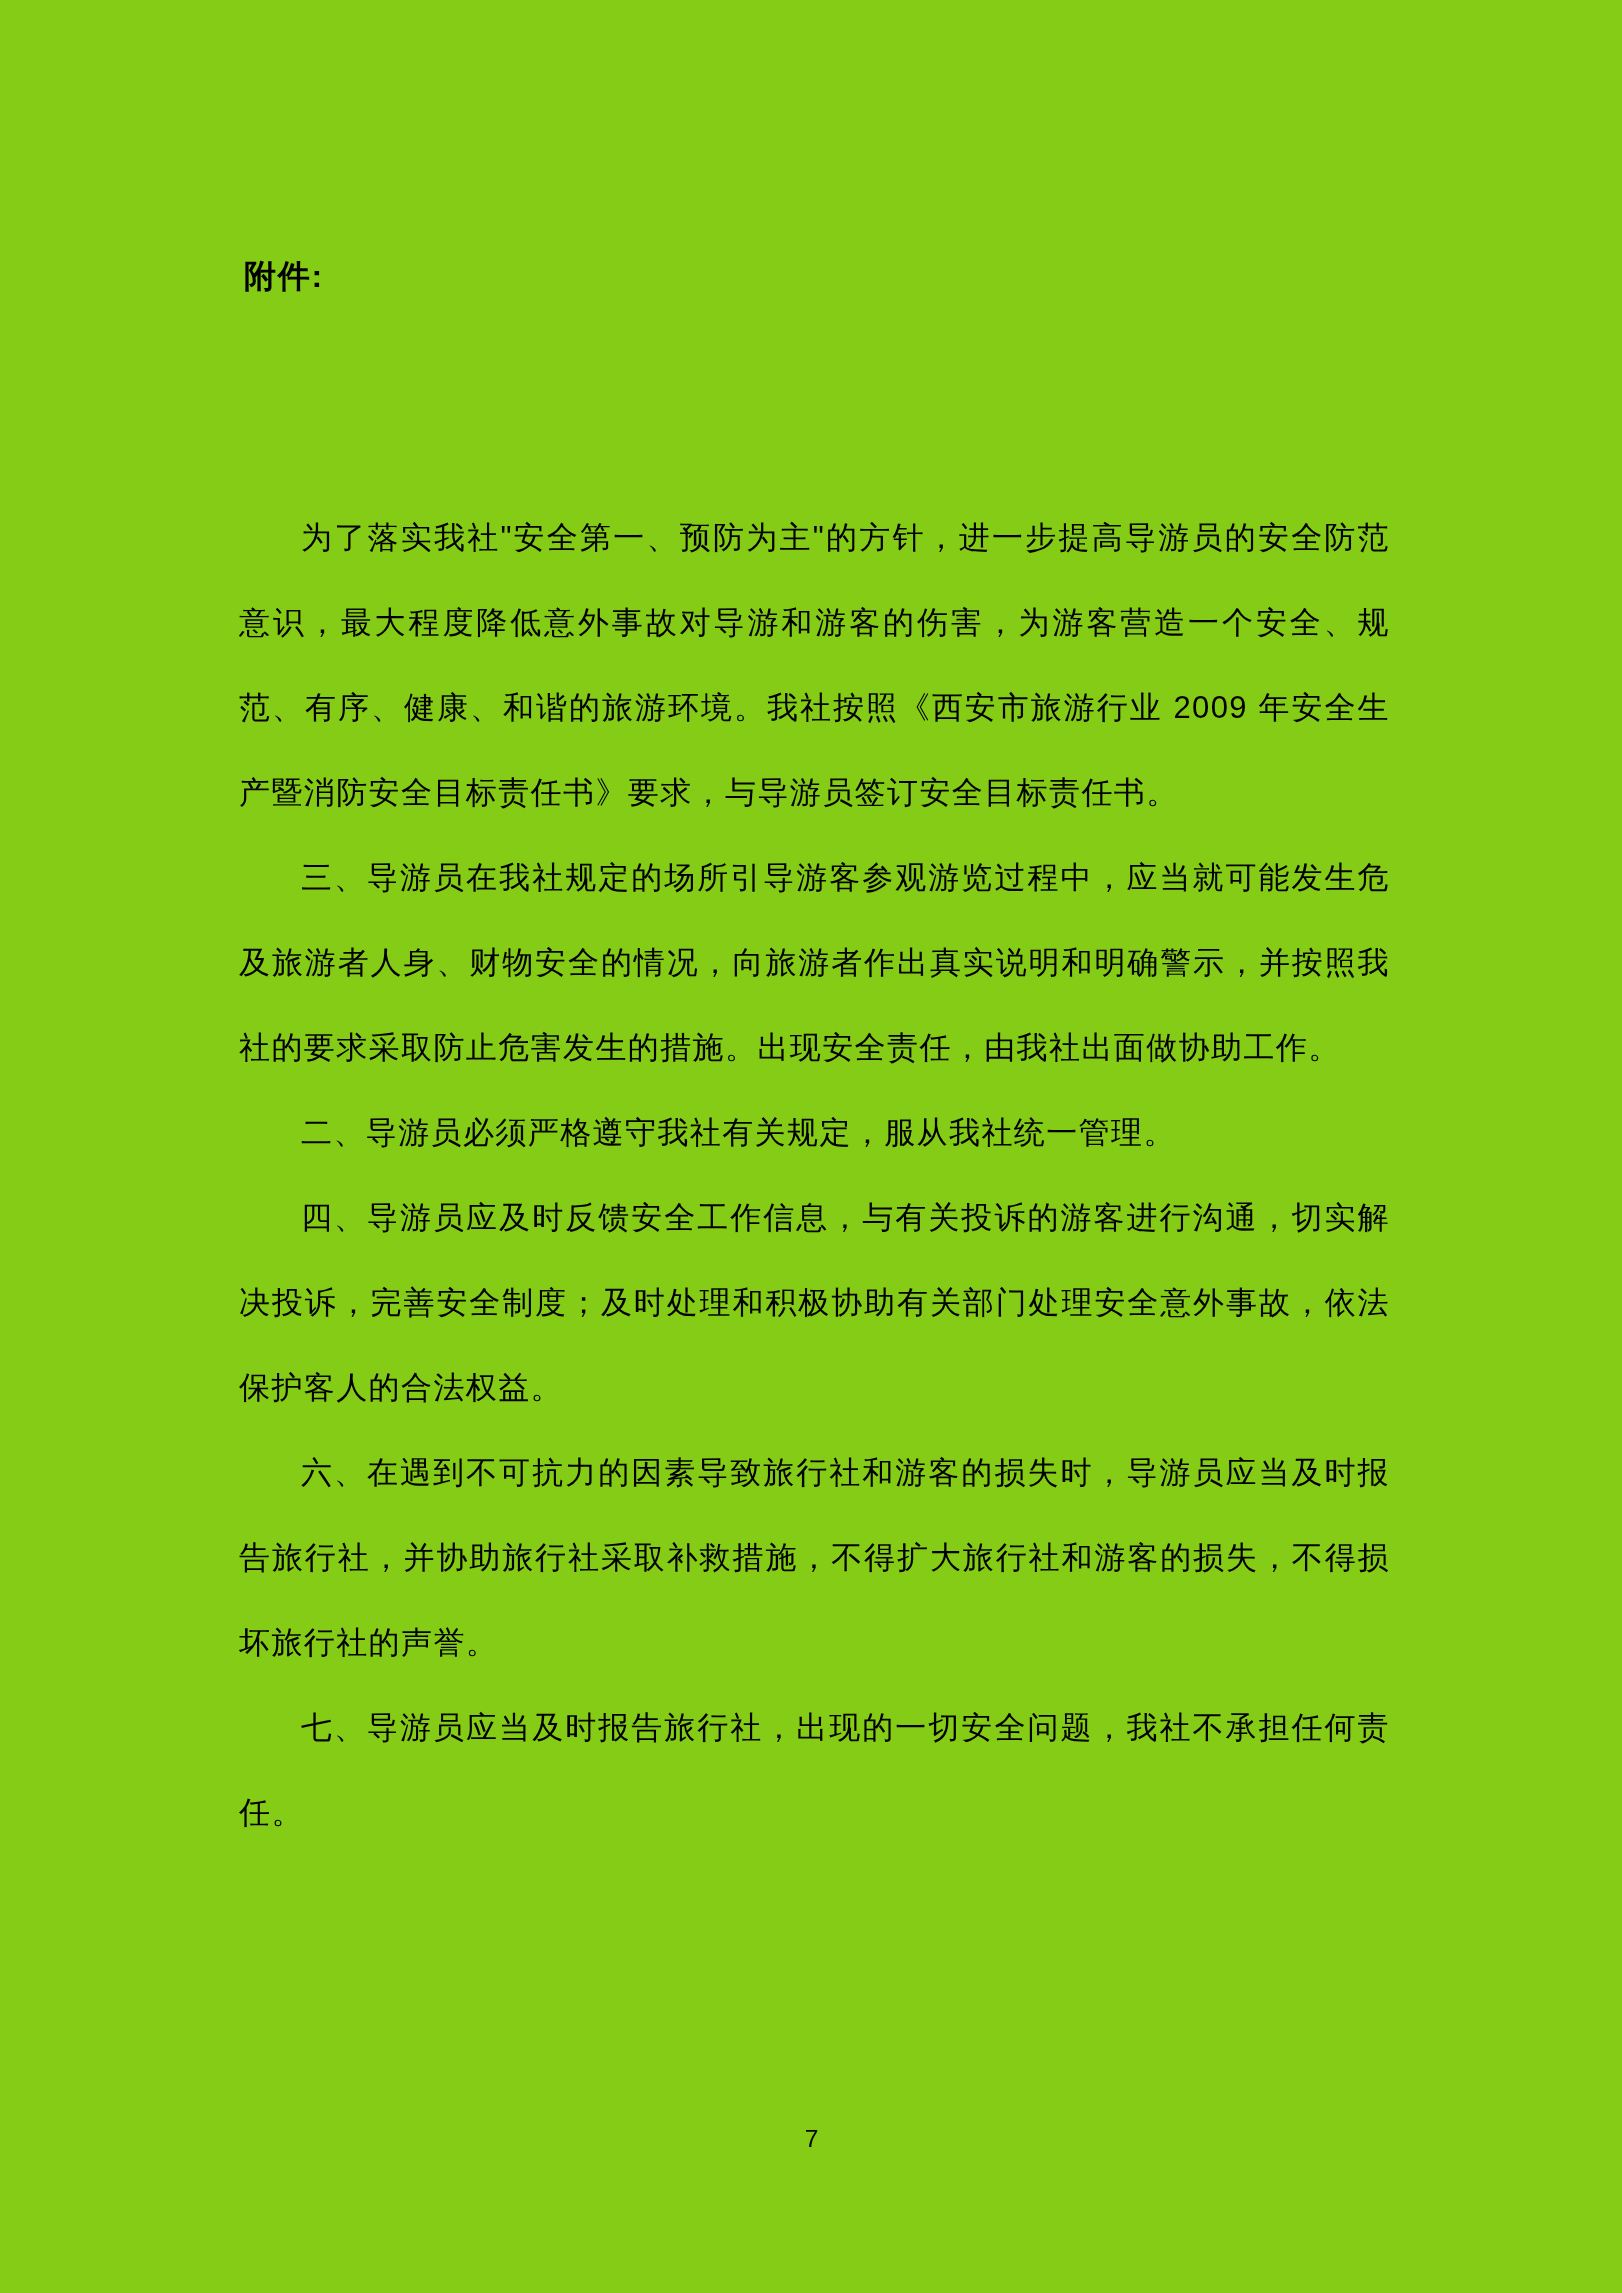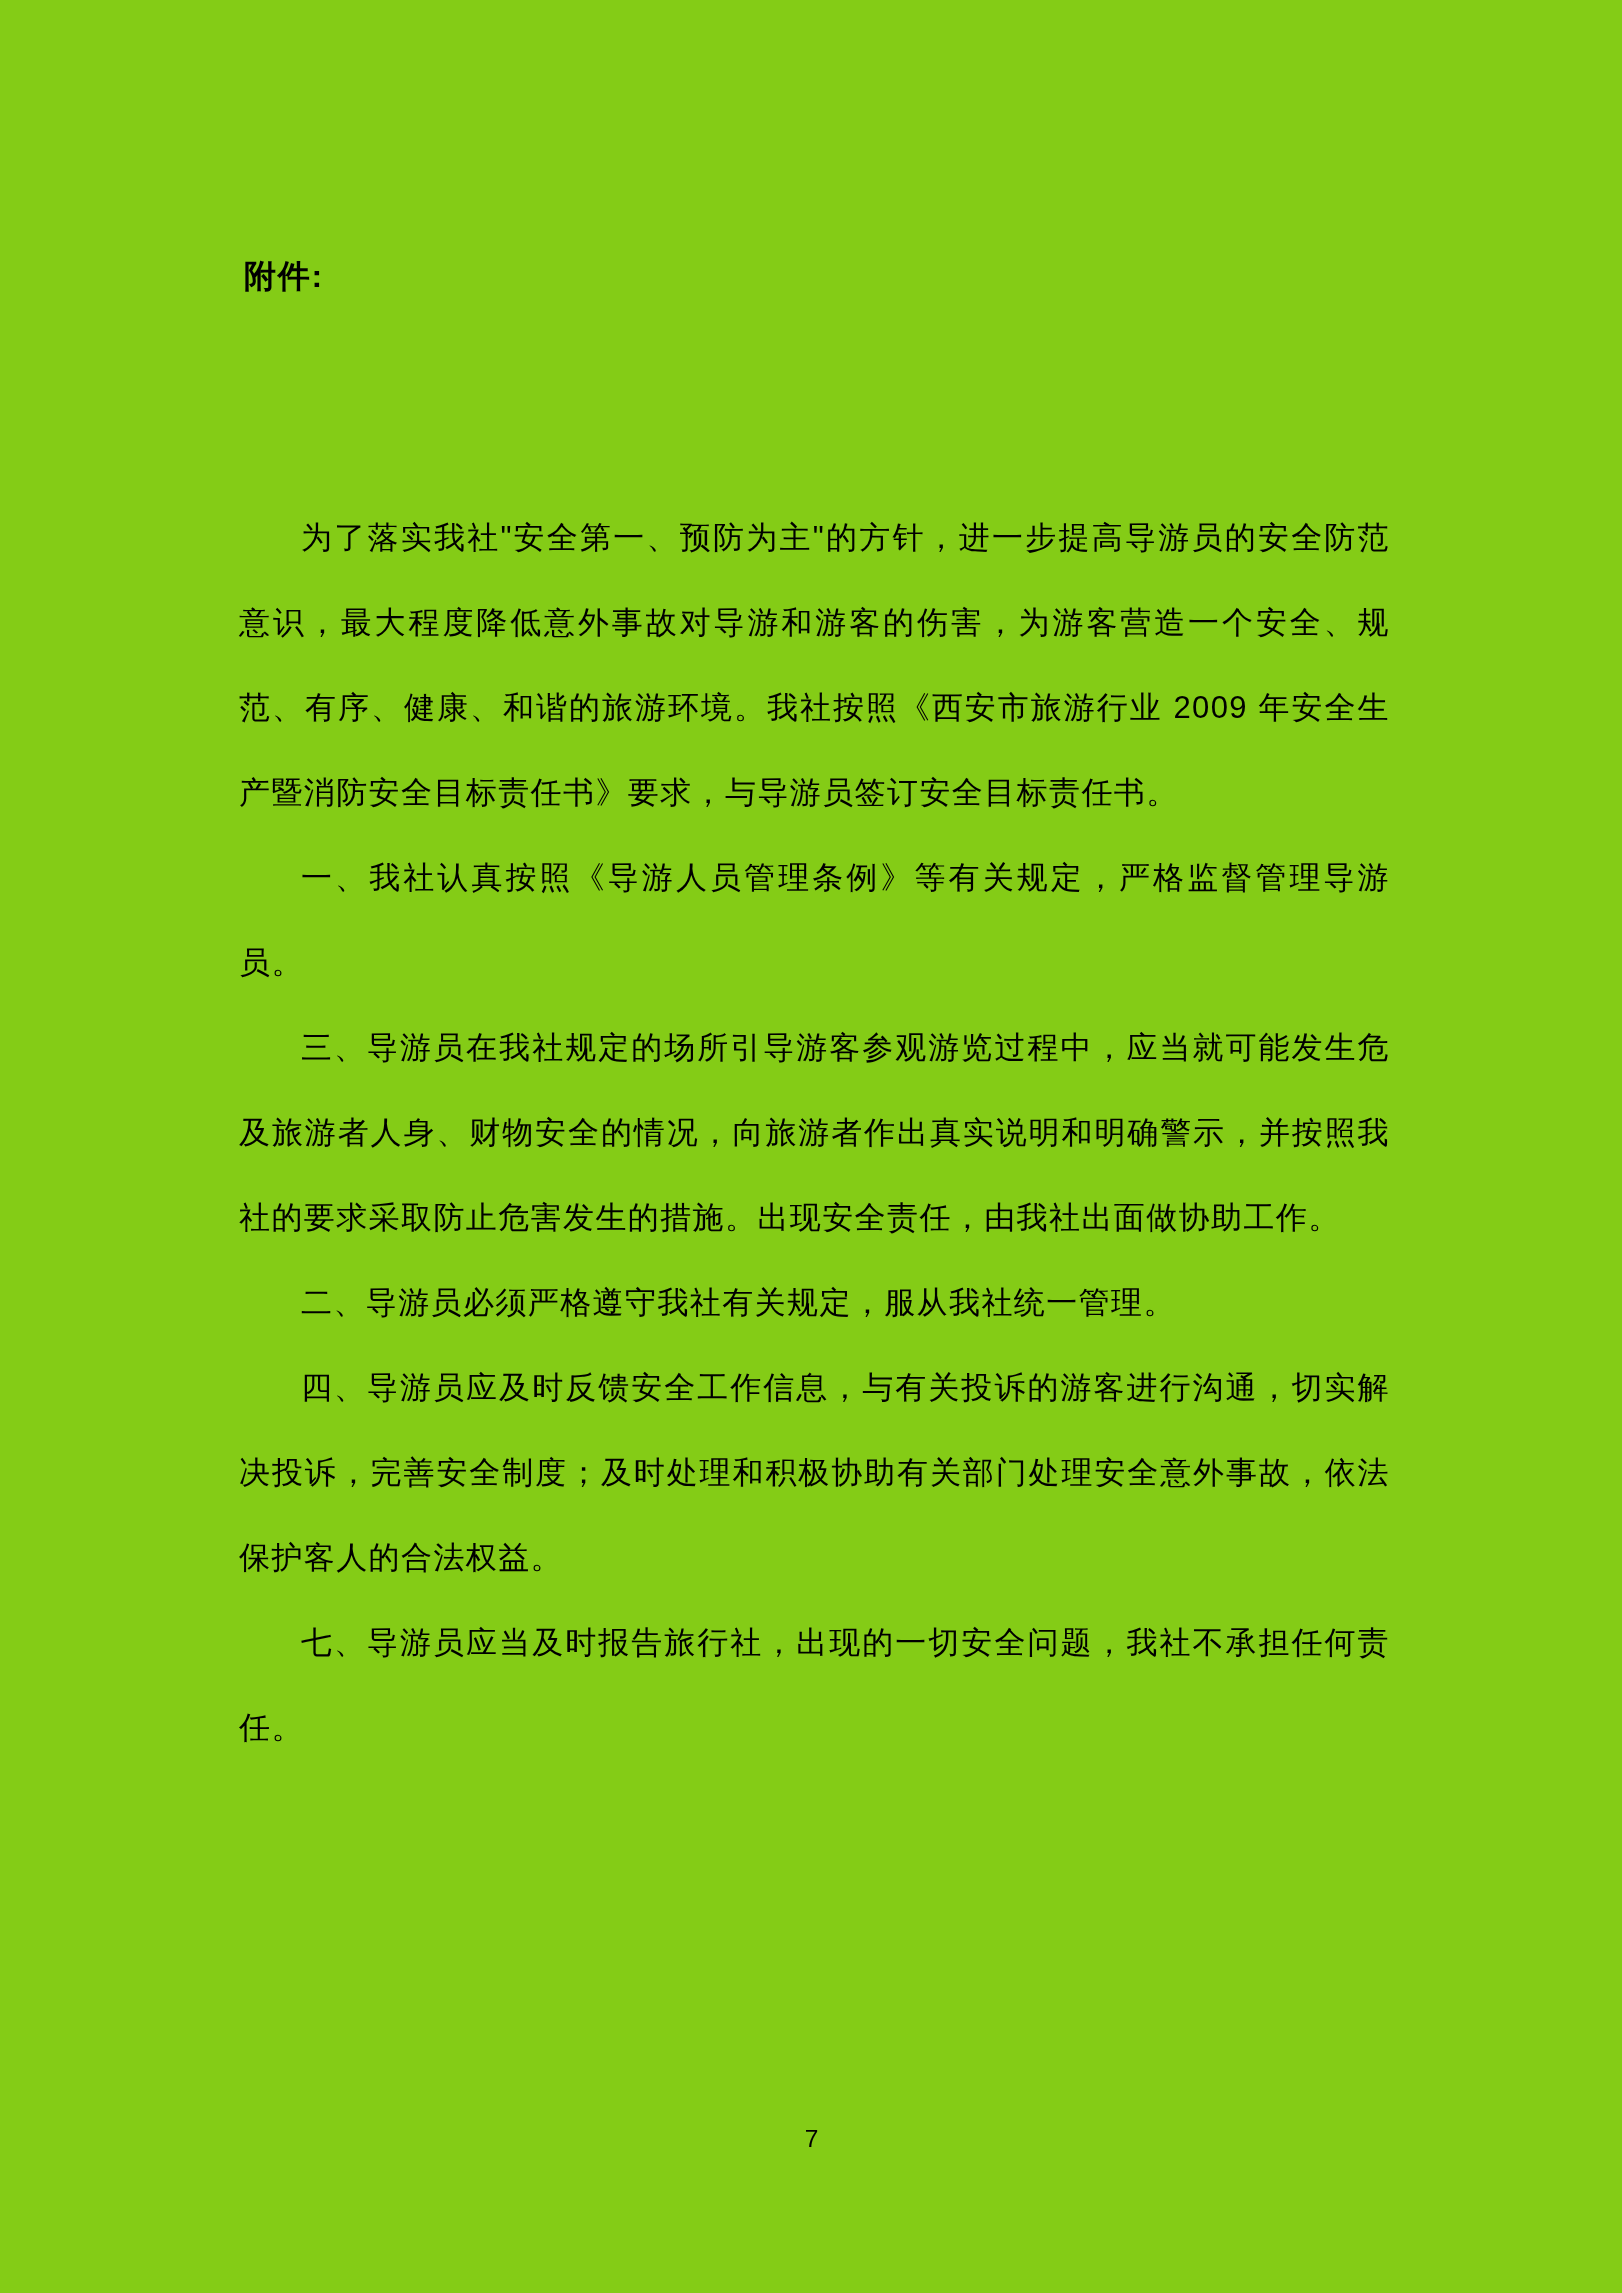--- a/index.html
+++ b/index.html
@@ -63,23 +63,23 @@
 </head>
 <body>
 
 <div class="page">
 
   <div class="attachment-label">附件:</div>
 
 
   <div class="body-text">
       <p>为了落实我社"安全第一、预防为主"的方针，进一步提高导游员的安全防范意识，最大程度降低意外事故对导游和游客的伤害，为游客营造一个安全、规范、有序、健康、和谐的旅游环境。我社按照《西安市旅游行业 2009 年安全生产暨消防安全目标责任书》要求，与导游员签订安全目标责任书。</p>
-      <p>一、我社认真按照《导游人员管理条例》等有关规定，严格监督管理导游员。</p>
       <p>三、导游员在我社规定的场所引导游客参观游览过程中，应当就可能发生危及旅游者人身、财物安全的情况，向旅游者作出真实说明和明确警示，并按照我社的要求采取防止危害发生的措施。出现安全责任，由我社出面做协助工作。</p>
       <p>二、导游员必须严格遵守我社有关规定，服从我社统一管理。</p>
       <p>四、导游员应及时反馈安全工作信息，与有关投诉的游客进行沟通，切实解决投诉，完善安全制度；及时处理和积极协助有关部门处理安全意外事故，依法保护客人的合法权益。</p>
+      <p>六、在遇到不可抗力的因素导致旅行社和游客的损失时，导游员应当及时报告旅行社，并协助旅行社采取补救措施，不得扩大旅行社和游客的损失，不得损坏旅行社的声誉。</p>
       <p>七、导游员应当及时报告旅行社，出现的一切安全问题，我社不承担任何责任。</p>
     </div>
 
   <div class="page-number">7</div>
 
 </div>
 
 
 </body></html>

